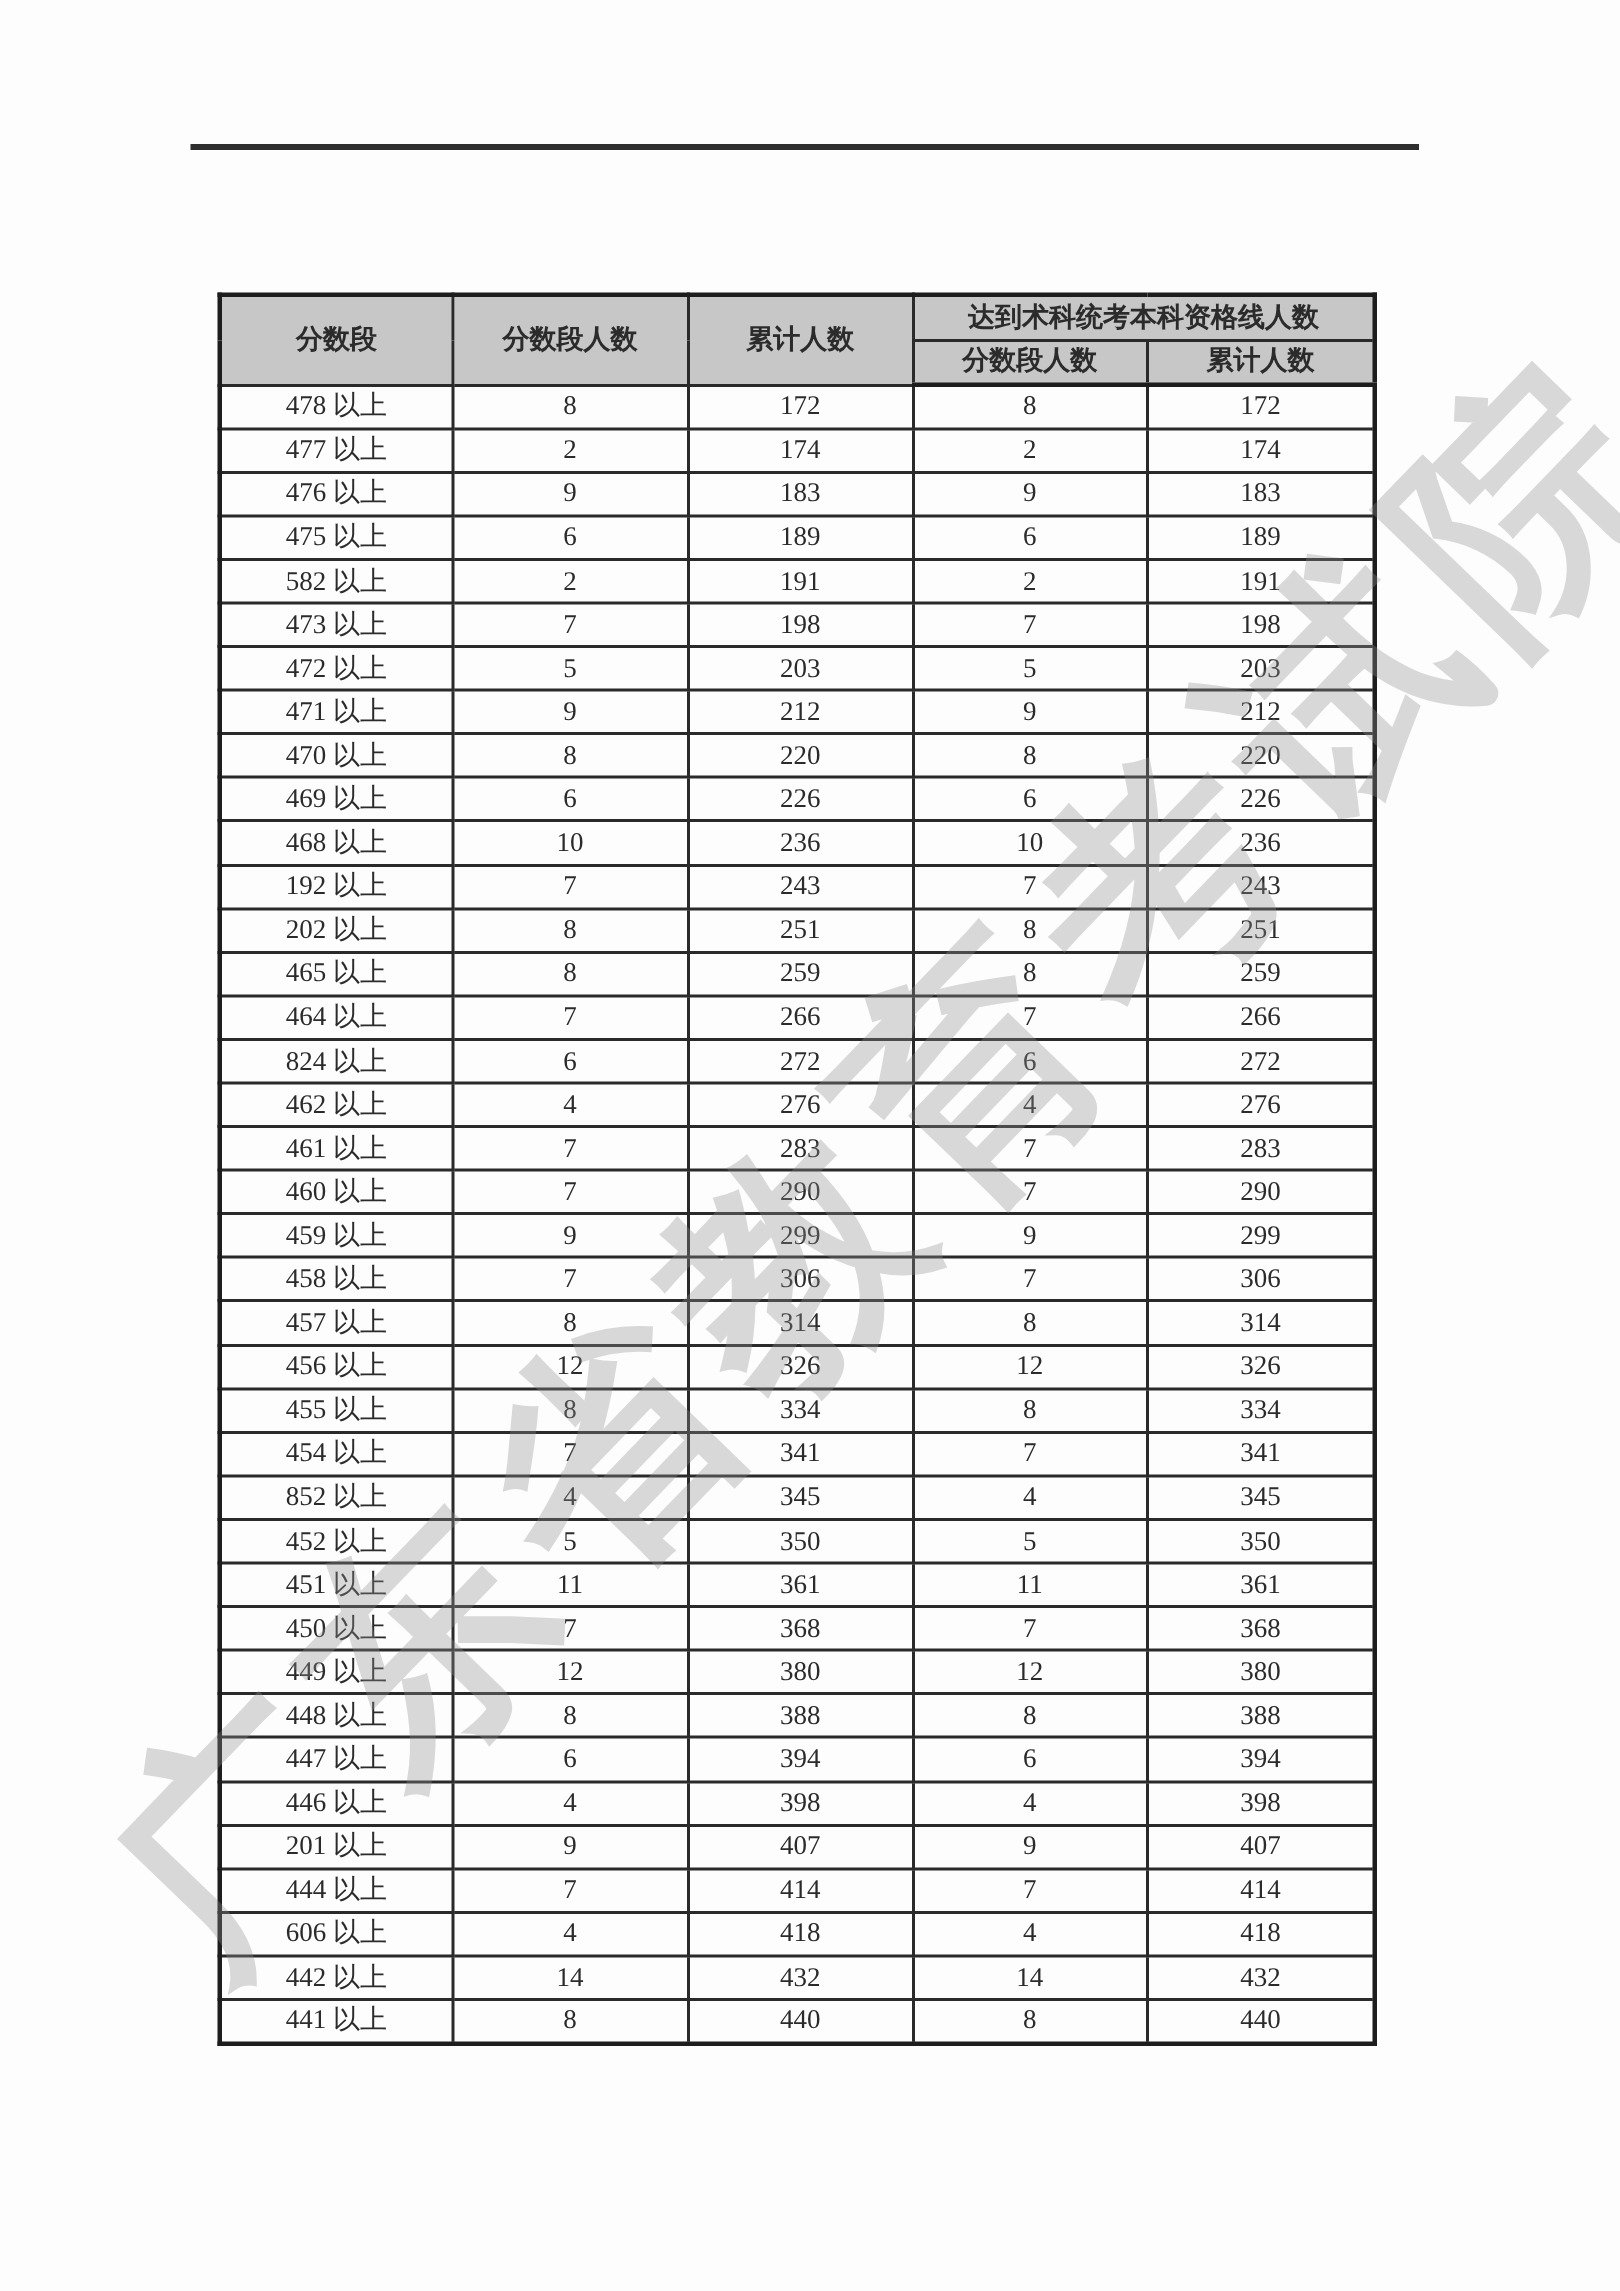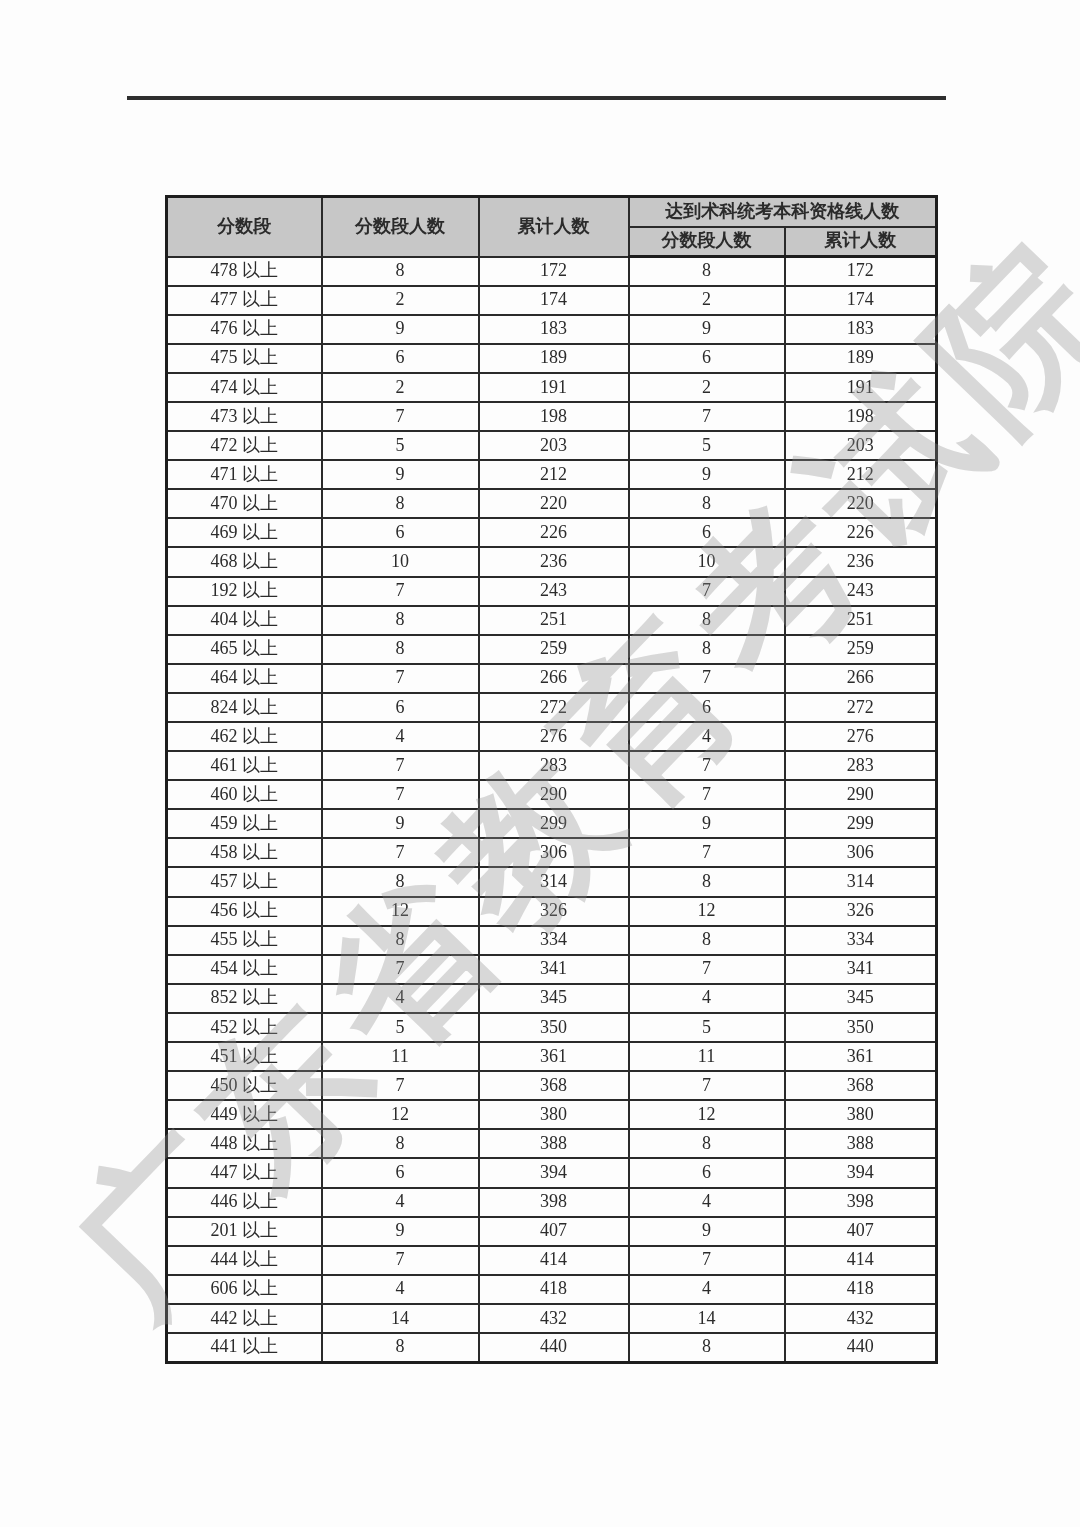--- a/index.html
+++ b/index.html
@@ -30,21 +30,20 @@
     position:absolute;
     left:145px;top:195px;
     width:770px;
     z-index:1;
   }
   table{
     width:770px;
     border-collapse:collapse;
     table-layout:fixed;
     border:3px solid var(--border-heavy);
-    margin-left:20px;
   }
   th,td{
     border:2px solid var(--border);
     text-align:center;
     vertical-align:middle;
     font-size:18px;
     line-height:1.1;
     overflow:hidden;
     white-space:nowrap;
   }
@@ -129,21 +128,21 @@
 
   <tr>
     <td>475 以上</td>
     <td>6</td>
     <td>189</td>
     <td>6</td>
     <td>189</td>
   </tr>
 
   <tr>
-    <td>474 以上</td>
+    <td>582 以上</td>
     <td>2</td>
     <td>191</td>
     <td>2</td>
     <td>191</td>
   </tr>
 
   <tr>
     <td>473 以上</td>
     <td>7</td>
     <td>198</td>
@@ -193,21 +192,21 @@
 
   <tr>
     <td>192 以上</td>
     <td>7</td>
     <td>243</td>
     <td>7</td>
     <td>243</td>
   </tr>
 
   <tr>
-    <td>404 以上</td>
+    <td>202 以上</td>
     <td>8</td>
     <td>251</td>
     <td>8</td>
     <td>251</td>
   </tr>
 
   <tr>
     <td>465 以上</td>
     <td>8</td>
     <td>259</td>

